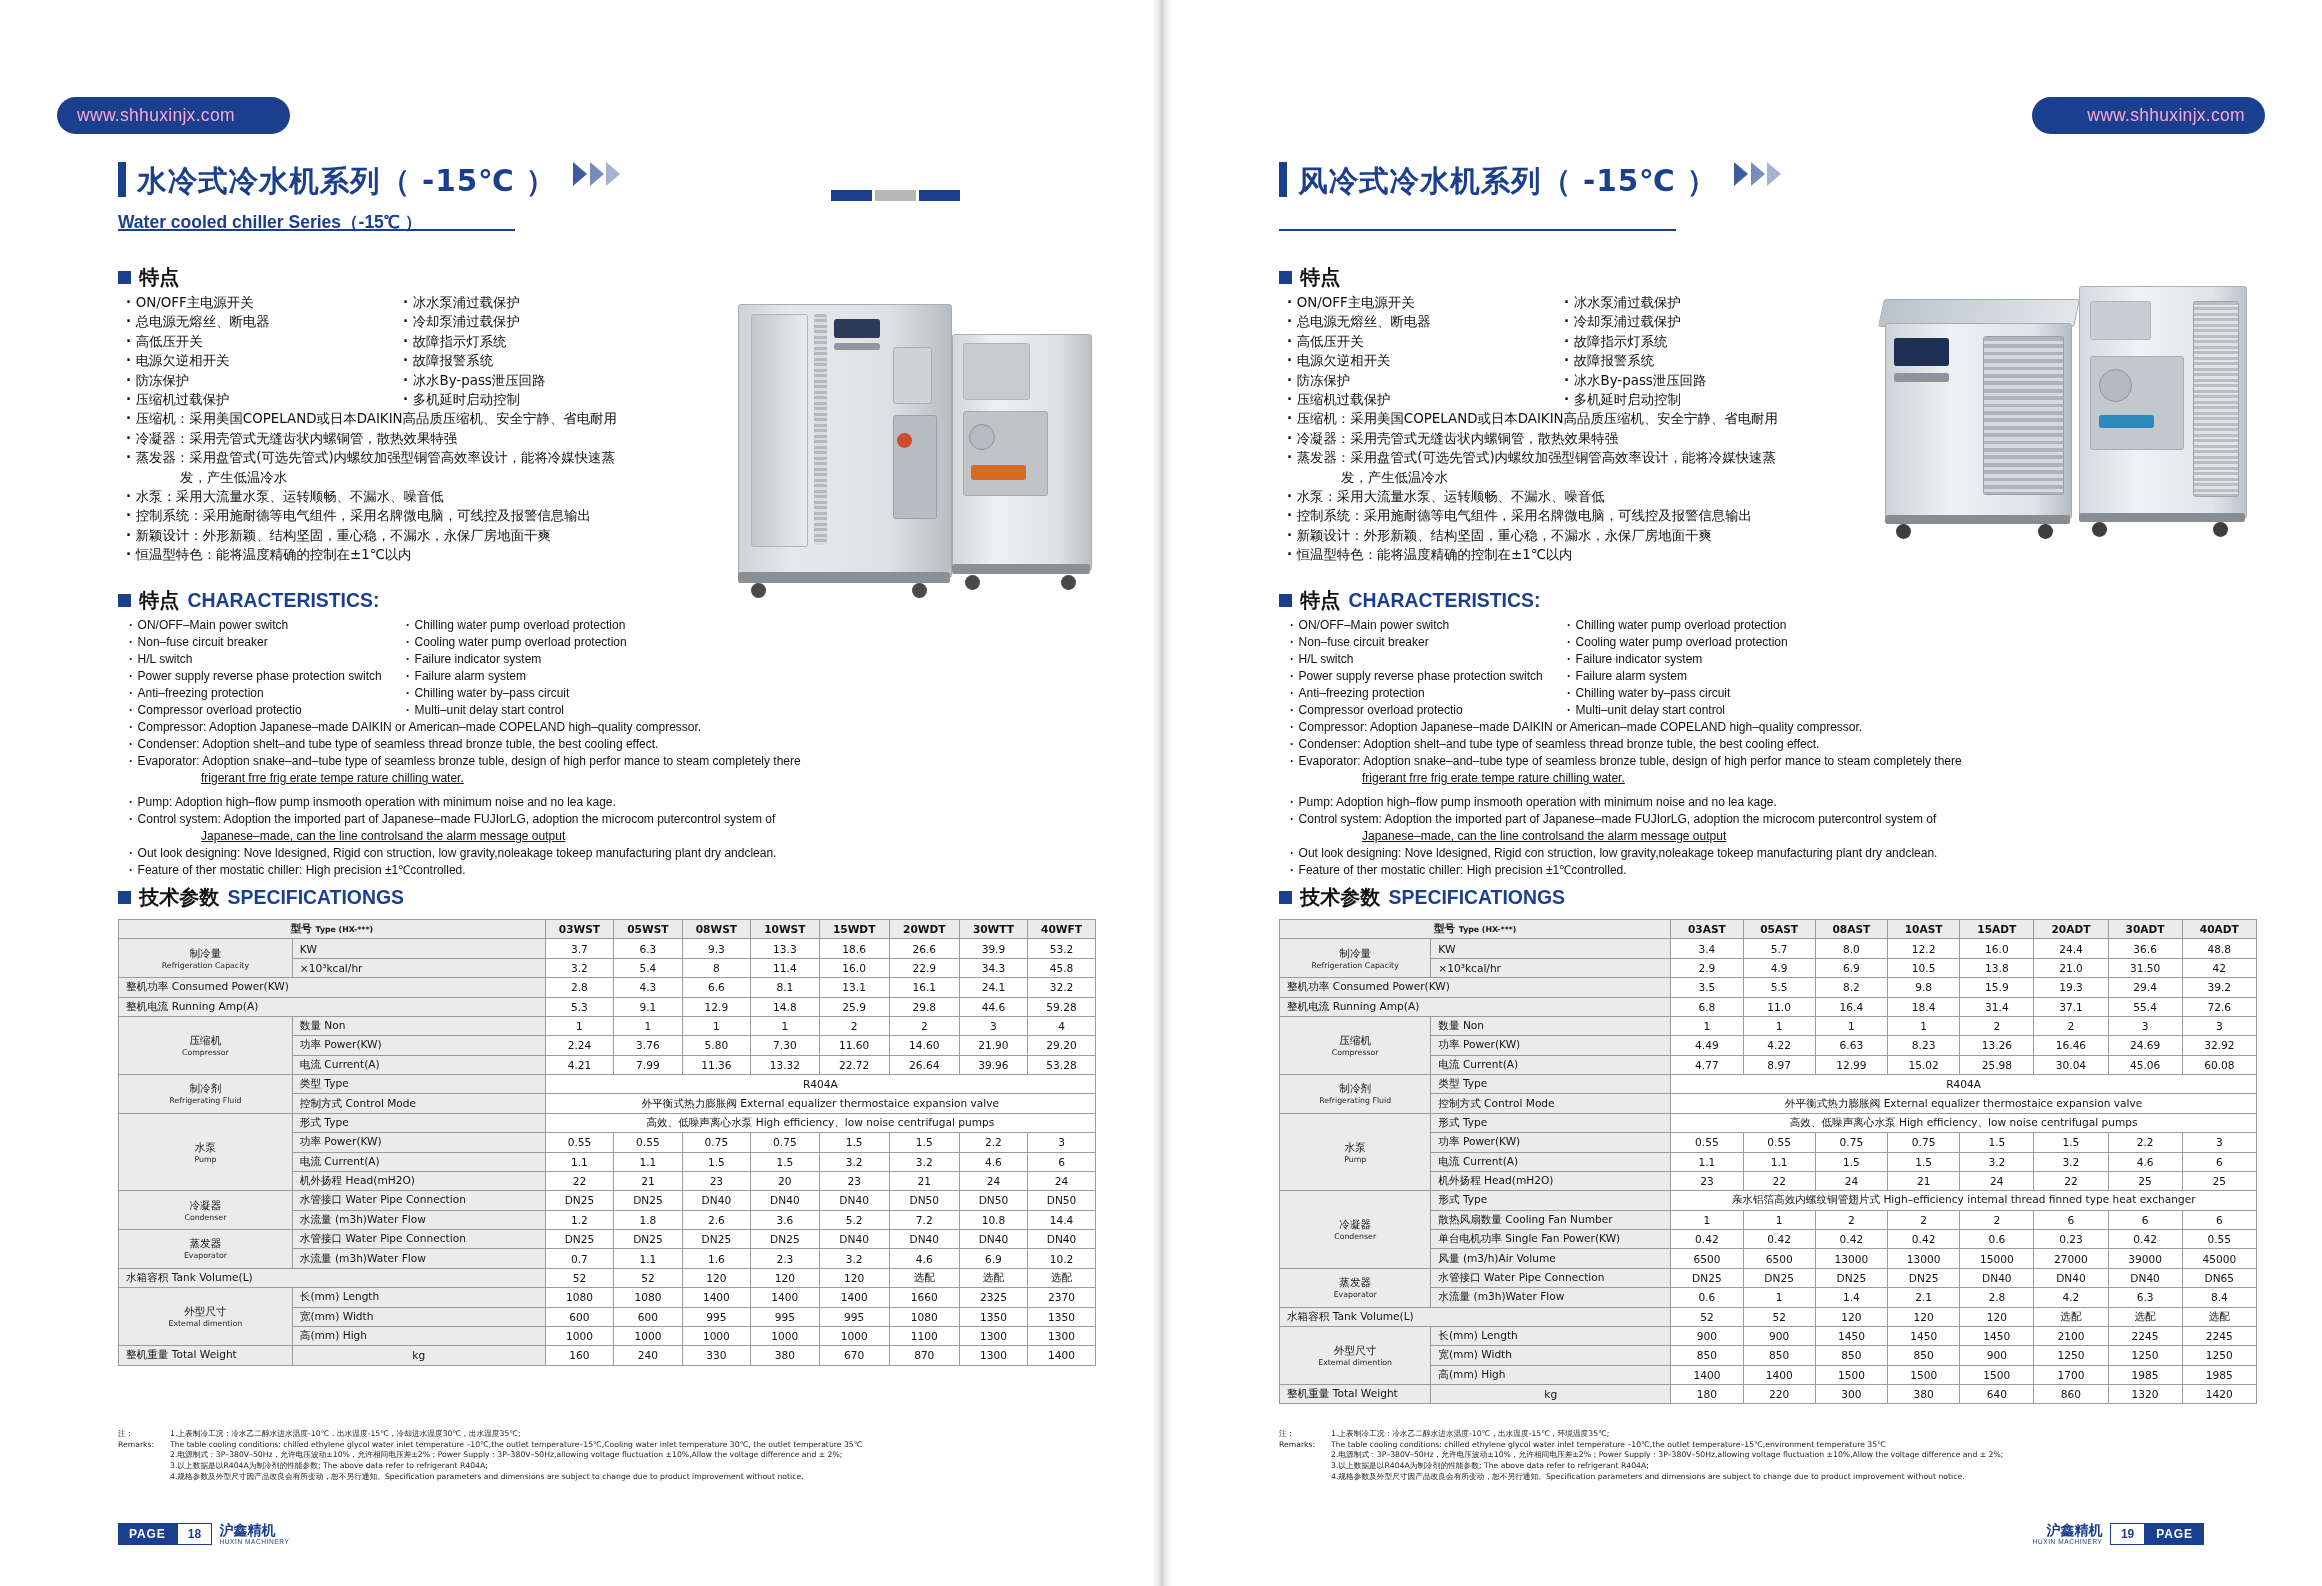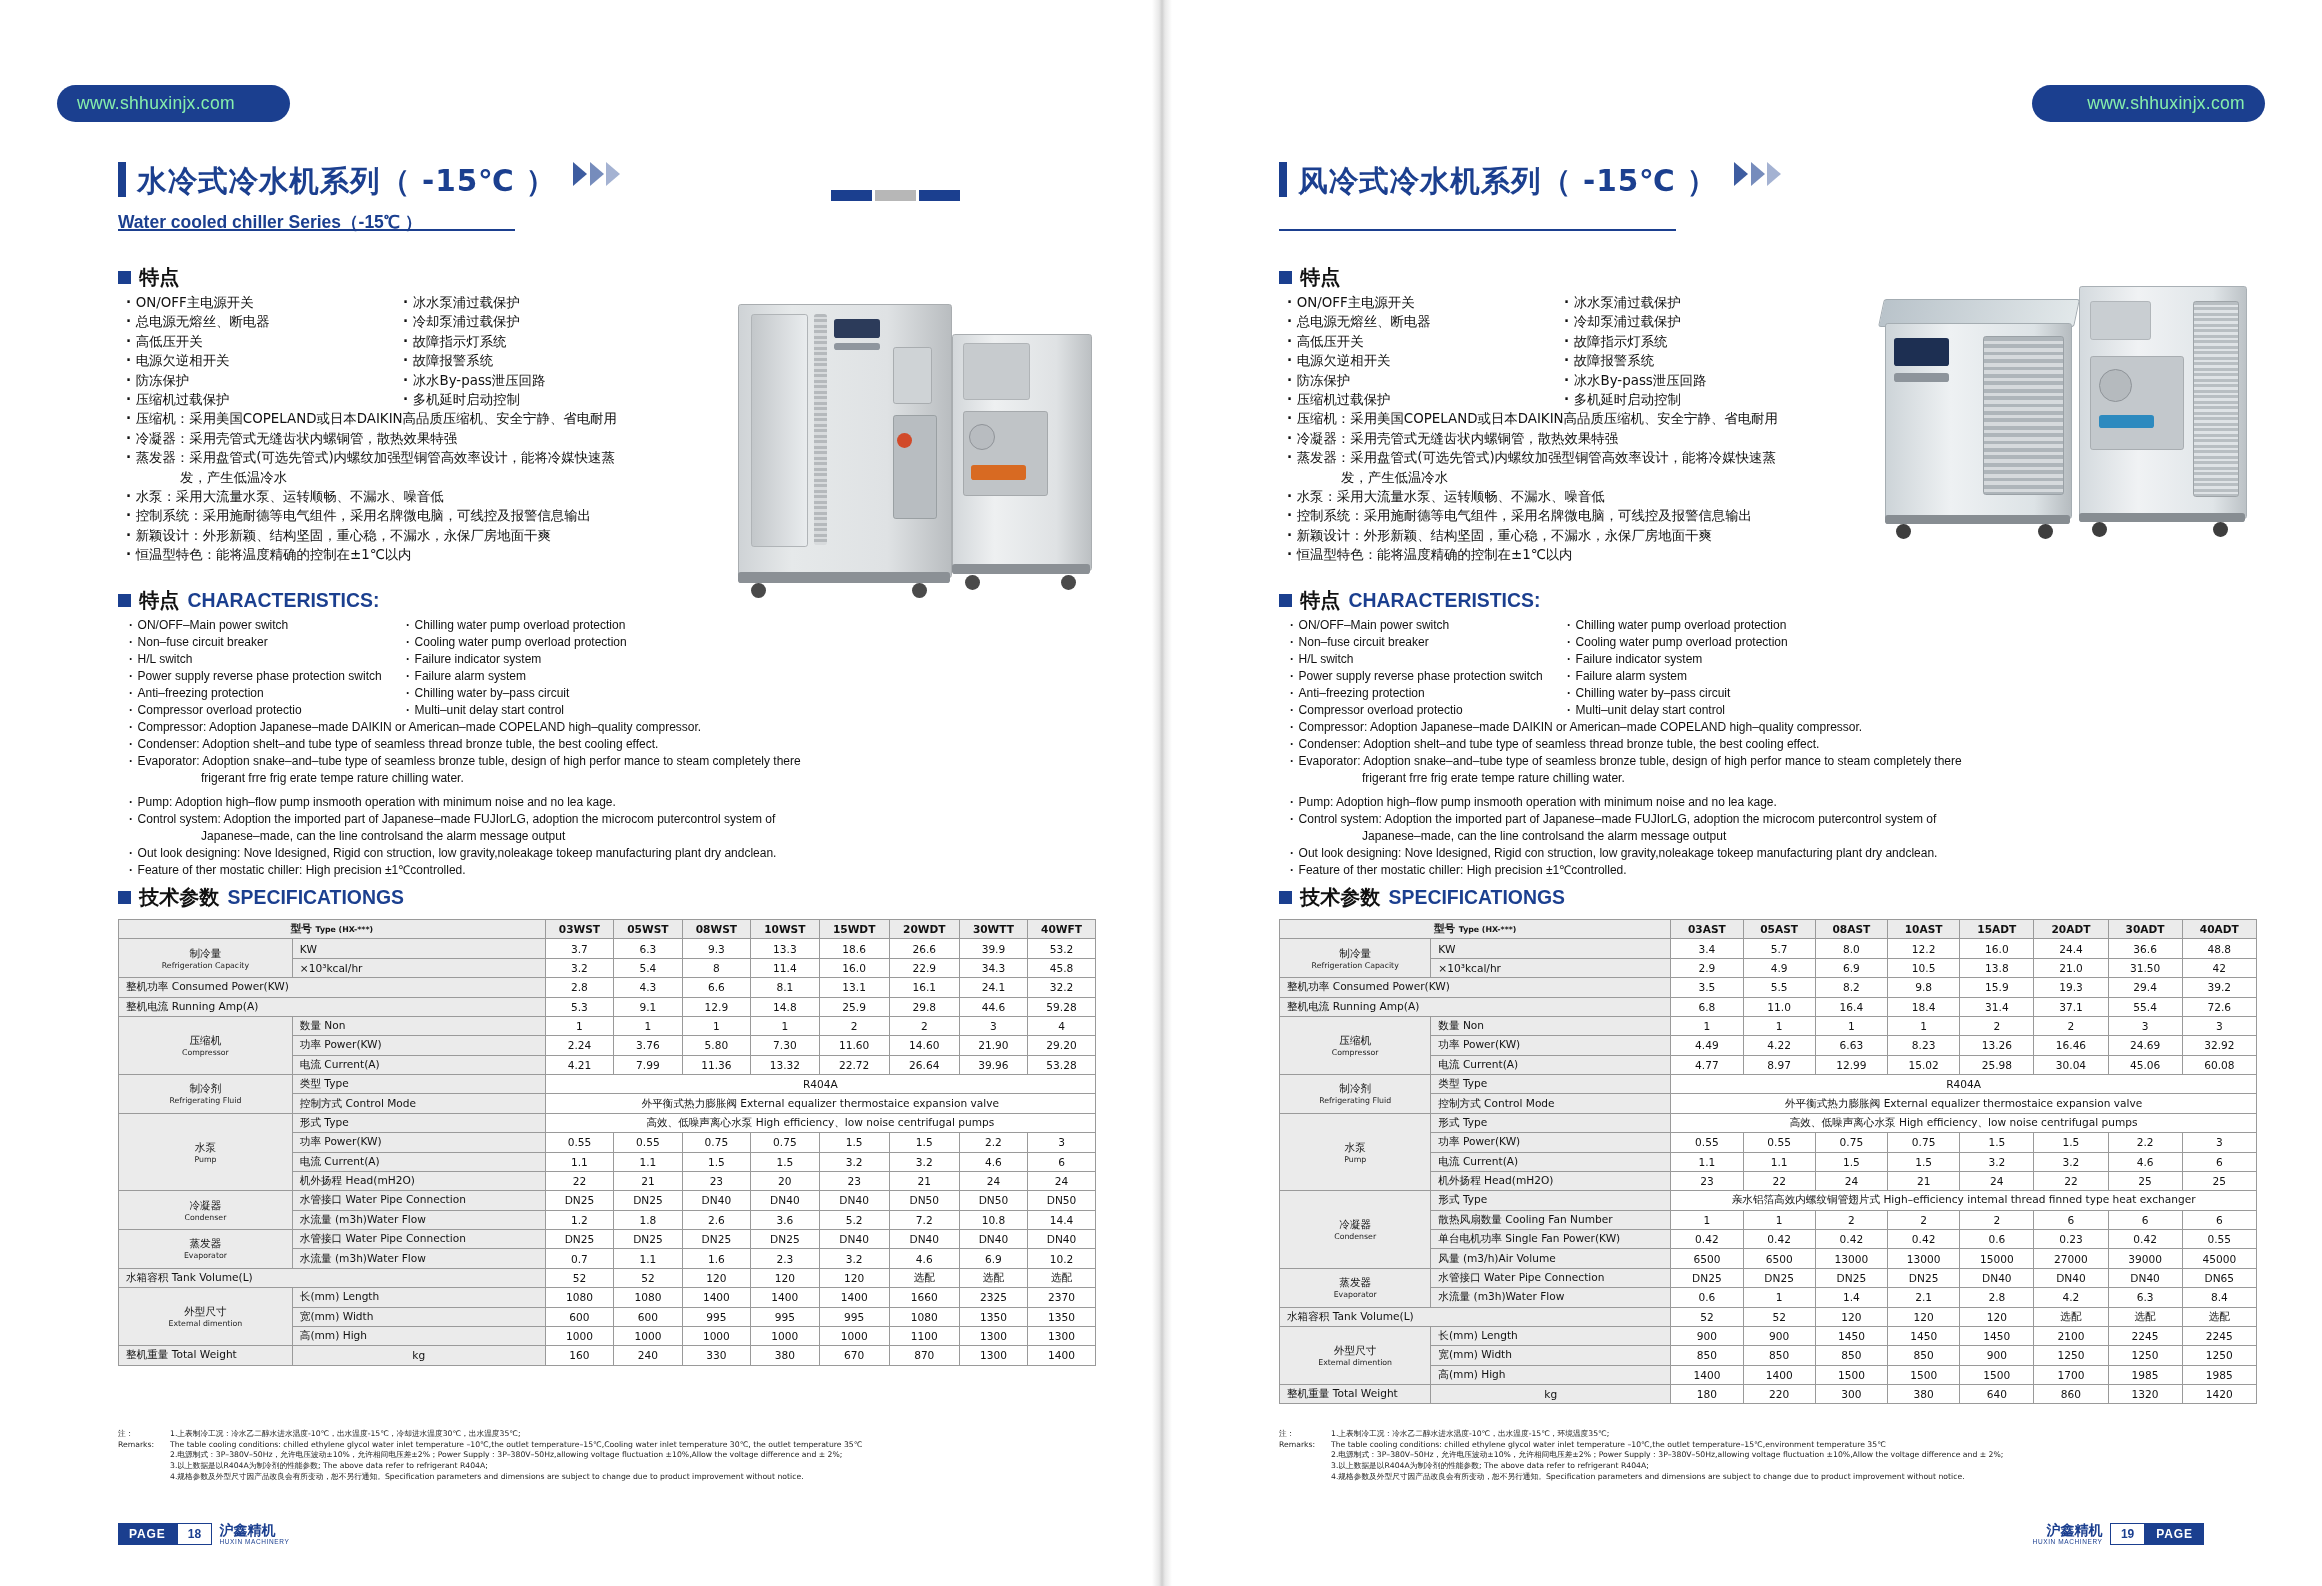--- a/index.html
+++ b/index.html
@@ -17,23 +17,23 @@
   }
   .page.left{left:0;}
   .page.right{left:1161px;}
   .spine{
     position:absolute;left:1152px;top:0;width:20px;height:1587px;
     background:linear-gradient(to right,#ffffff 0%,#e8e8e8 35%,#cfcfcf 50%,#e8e8e8 65%,#ffffff 100%);
     z-index:5;
   }
   
   .urlbar{
-    position:absolute;top:85px;height:37px;
+    position:absolute;top:97px;height:37px;
     background:#1b3f8f;border-radius:18.5px;
-    color:#86efac;font-size:17.5px;display:flex;align-items:center;
+    color:#f9a8d4;font-size:17.5px;display:flex;align-items:center;
     letter-spacing:0.3px;
   }
   .page.left .urlbar{left:57px;width:233px;justify-content:flex-start;padding-left:20px;box-sizing:border-box;}
   .page.right .urlbar{right:57px;width:233px;justify-content:flex-end;padding-right:20px;box-sizing:border-box;}
 
   
   .titlewrap{position:absolute;left:118px;top:162px;width:997px;}
   .page.right .titlewrap{left:118px;}
   .title-main{
     display:flex;align-items:flex-start;
@@ -84,21 +84,21 @@
   .dot:before{content:"·";margin-right:4.6px;font-weight:bold;}
 
   
   .chars{
     position:absolute;font-size:12px;line-height:17px;color:#111;
   }
   .chars .row{display:flex;}
   .chars .c1{width:277px;}
   .chars .c2{width:277px;}
   .chars .wide{width:554px;}
-  .chars .ind{padding-left:72px;}
+  .chars .ind{padding-left:72px;text-decoration:underline;}
 
   
   .photo{position:absolute;}
 
   
   table.spec{
     position:absolute;border-collapse:collapse;
     font-size:10.6px;
     font-family:"DejaVu Sans","Liberation Sans",sans-serif;
     border-radius:24px;

